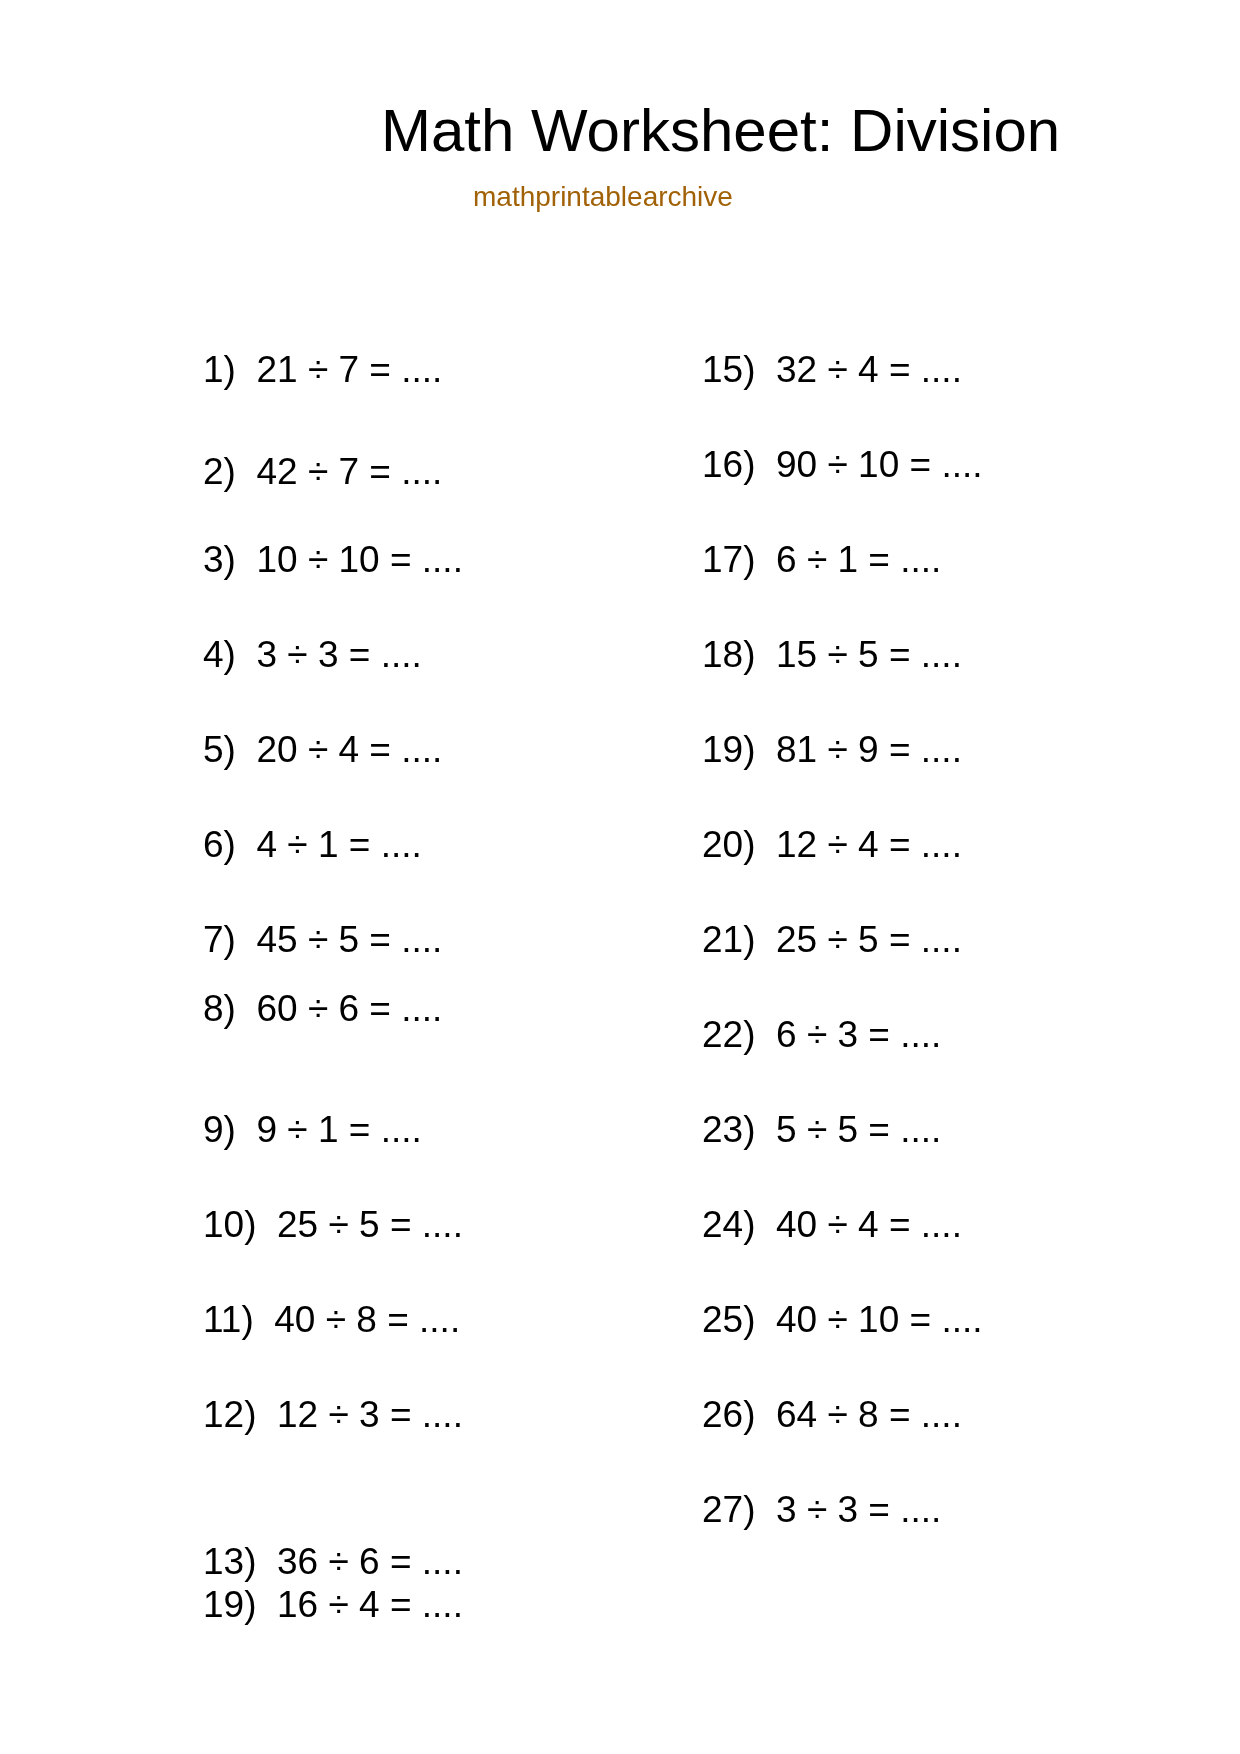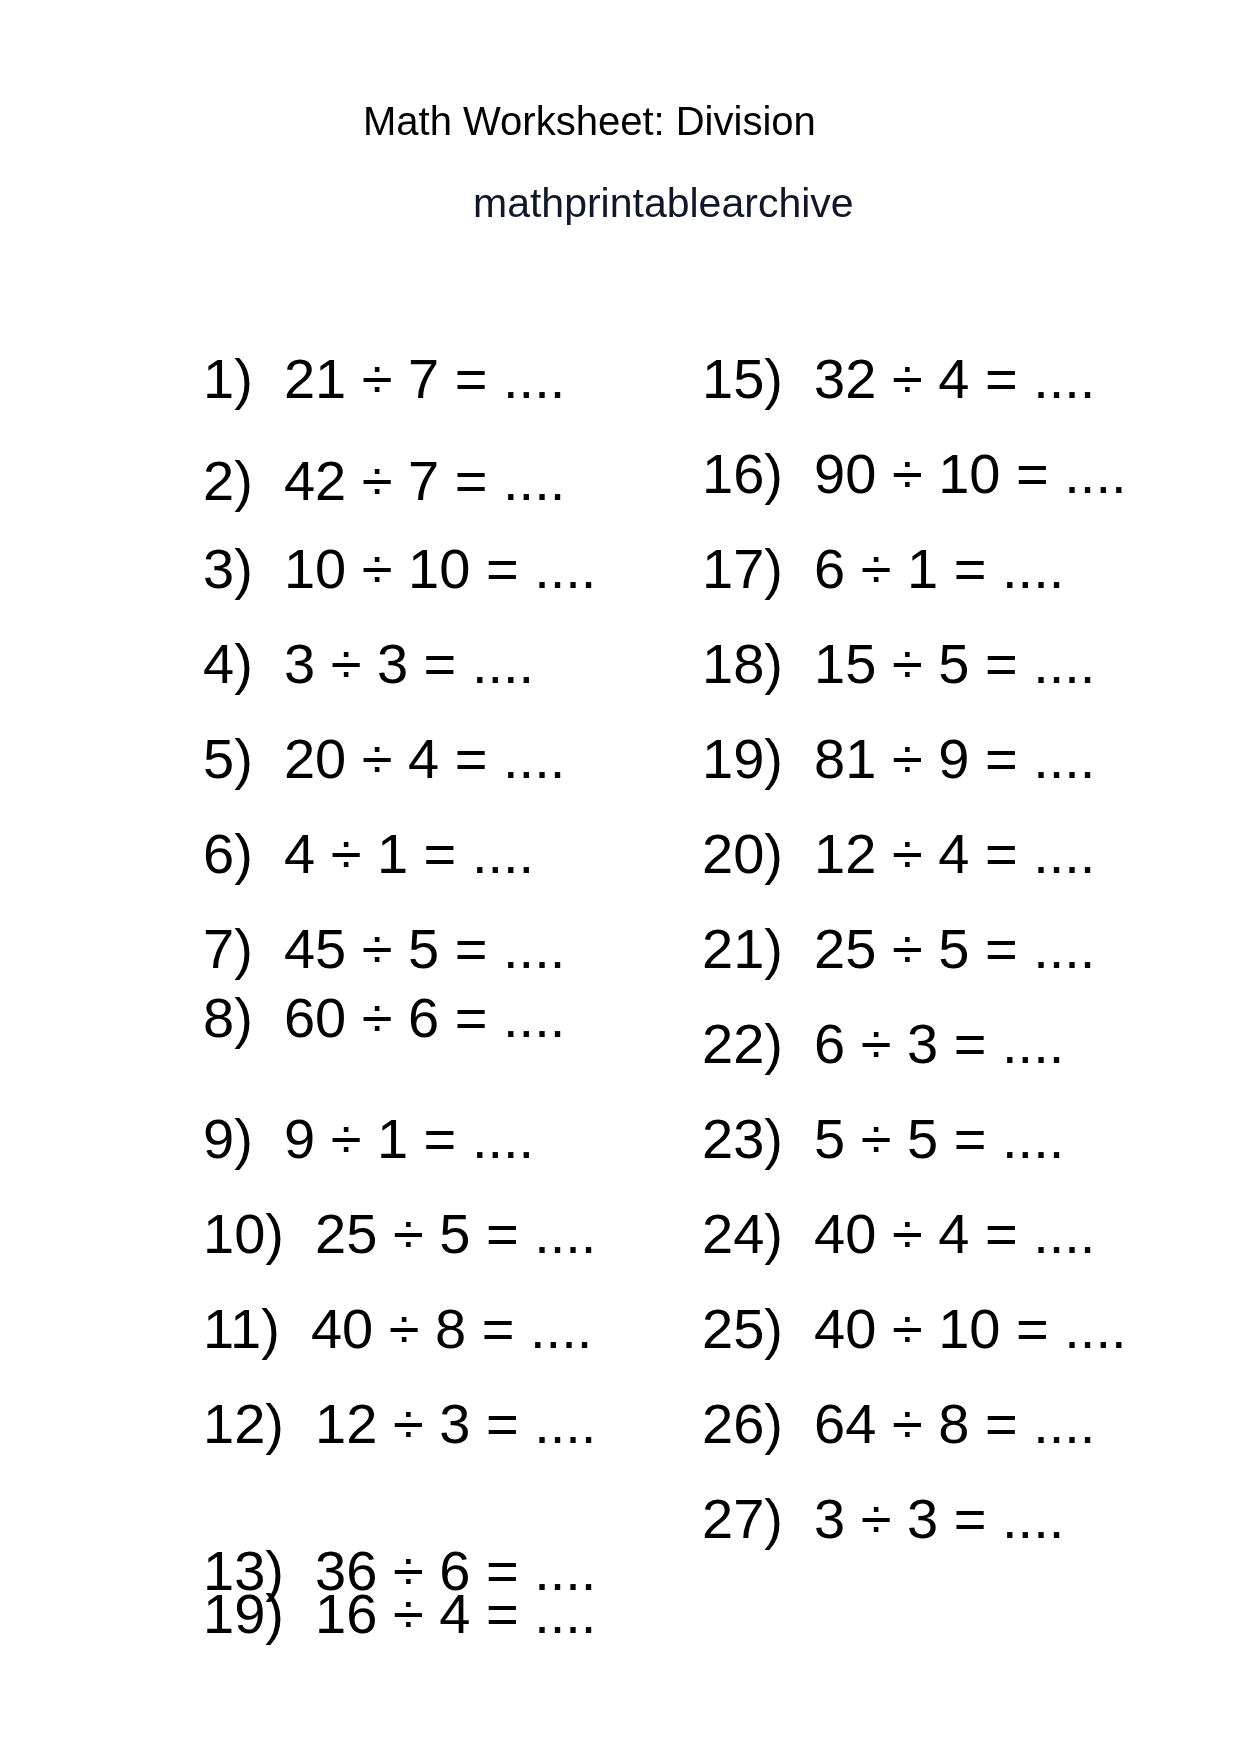--- a/index.html
+++ b/index.html
@@ -10,47 +10,47 @@
     body {
       width: 1240px;
       height: 1754px;
       position: relative;
       overflow: hidden;
       font-family: "Liberation Sans", sans-serif;
       color: #000000;
     }
     .title {
       position: absolute;
-      left: 363px;
+      left: 381px;
       top: 101px;
-      font-size: 40px;
+      font-size: 60px;
       line-height: 1;
       white-space: nowrap;
       color: #000000;
     }
     .subtitle {
       position: absolute;
       left: 473px;
       top: 183px;
-      font-size: 41px;
+      font-size: 28px;
       line-height: 1;
       white-space: nowrap;
-      color: #0f172a;
+      color: #a16207;
     }
     .column {
       position: absolute;
       top: 351px;
     }
     .col-left { left: 203px; }
     .col-right { left: 702px; }
     .problem {
       position: absolute;
       left: 0;
       height: 45px;
-      font-size: 56px;
+      font-size: 37px;
       line-height: 1;
       white-space: pre;
     }
   </style>
 </head>
 <body>
 
 <div class="title">Math Worksheet: Division</div>
 <div class="subtitle">mathprintablearchive</div>
 

